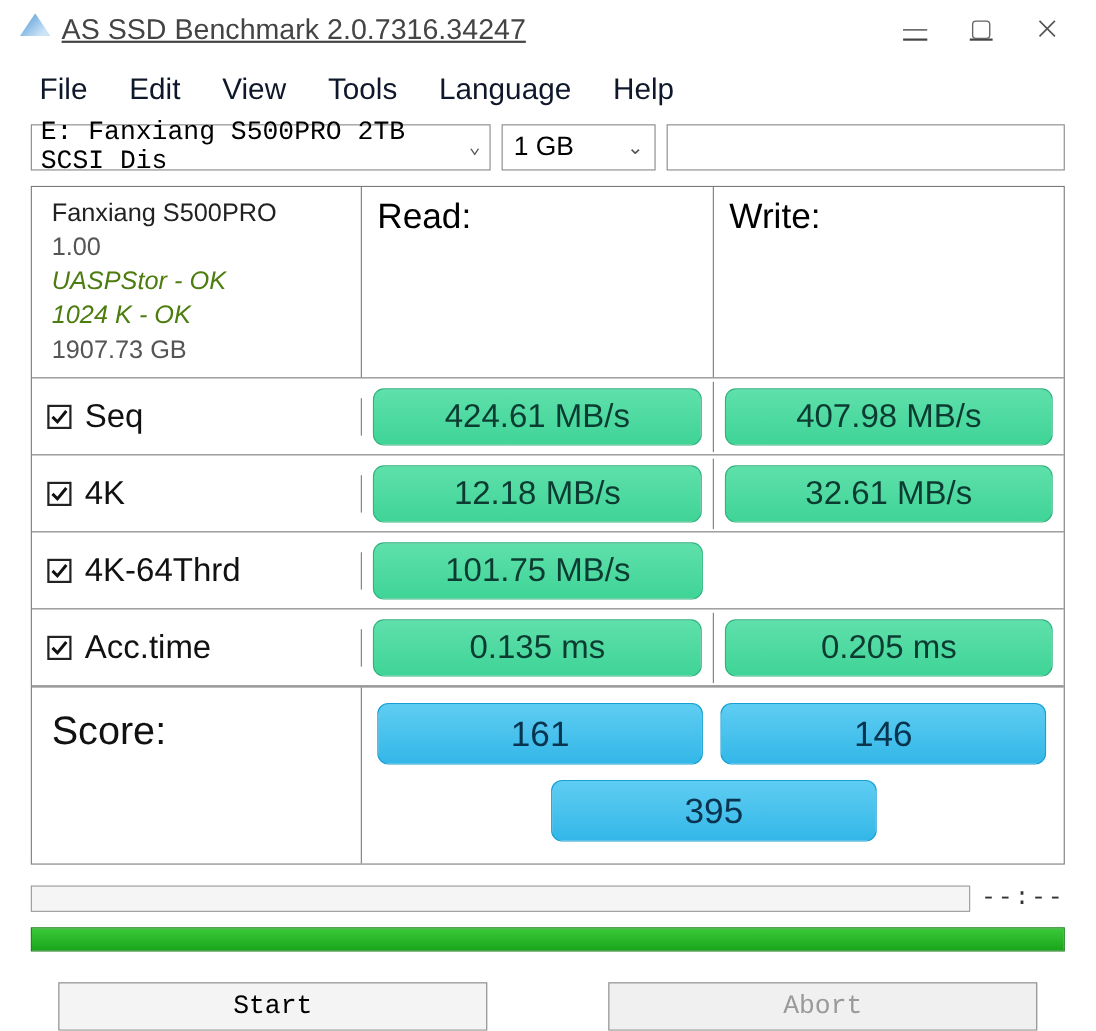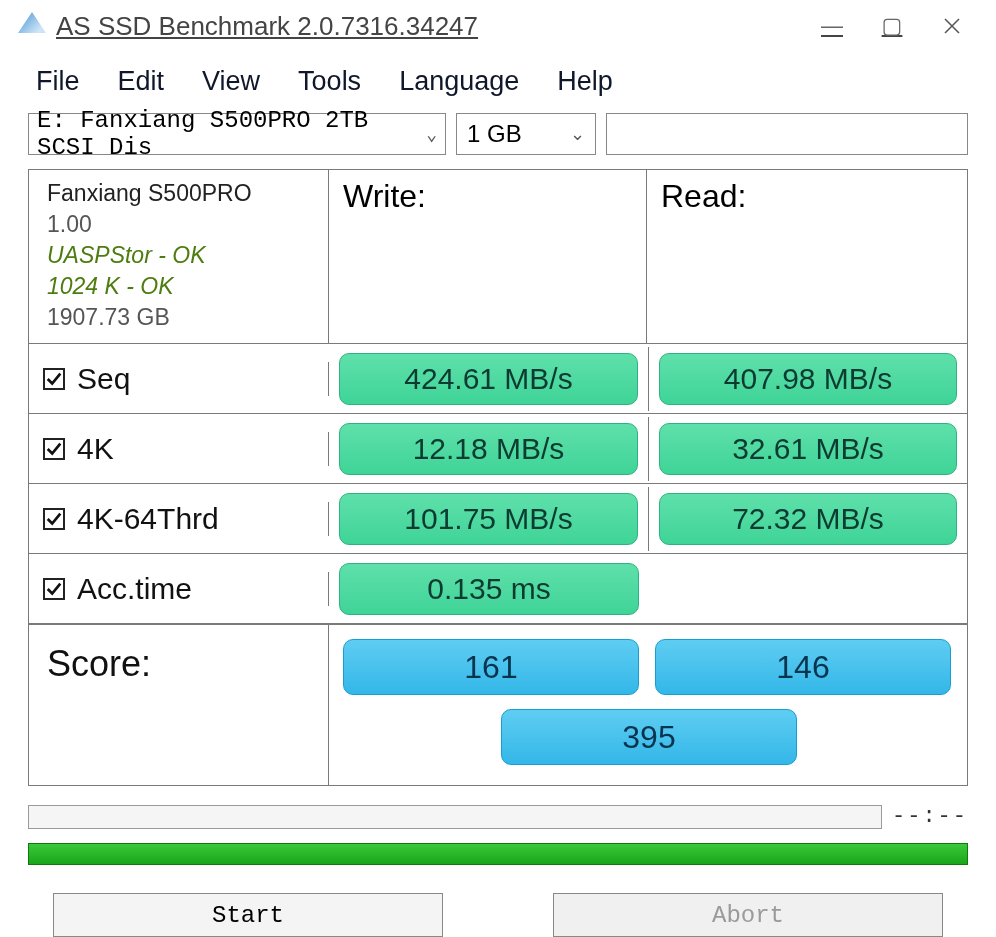--- a/index.html
+++ b/index.html
@@ -154,22 +154,22 @@
 <div class="results-panel">
 
   <div class="row">
     <div class="cell c1 device-info">
       <div class="name">Fanxiang S500PRO</div>
       <div>1.00</div>
       <div class="ok">UASPStor - OK</div>
       <div class="ok">1024 K - OK</div>
       <div>1907.73 GB</div>
     </div>
+    <div class="cell c2 hdr-cell">Read:</div>
     <div class="cell c3 hdr-cell">Write:</div>
-    <div class="cell c2 hdr-cell">Read:</div>
   </div>
 
   <div class="row test-row">
     <div class="cell c1 test-label">
       <span class="chk">
           <svg viewBox="0 0 20 20">
             <path d="M3 10 L8 15 L17 4"></path>
           </svg>
         </span>
       <span>Seq</span>
@@ -204,36 +204,36 @@
       <span class="chk">
           <svg viewBox="0 0 20 20">
             <path d="M3 10 L8 15 L17 4"></path>
           </svg>
         </span>
       <span>4K-64Thrd</span>
     </div>
     <div class="cell c2 val-cell">
         <div class="pill">101.75 MB/s</div>
       </div>
+  </div>
+
+  <div class="row test-row">
+    <div class="cell c1 test-label">
+      <span class="chk">
+          <svg viewBox="0 0 20 20">
+            <path d="M3 10 L8 15 L17 4"></path>
+          </svg>
+        </span>
+      <span>Acc.time</span>
+    </div>
+    <div class="cell c2 val-cell">
+        <div class="pill">0.135 ms</div>
+      </div>
     <div class="cell c3 val-cell">
-        <div class="pill">72.32 MB/s</div>
-      </div>
-  </div>
-
-  <div class="row test-row">
-    <div class="cell c1 test-label">
-      <span class="chk">
-          <svg viewBox="0 0 20 20">
-            <path d="M3 10 L8 15 L17 4"></path>
-          </svg>
-        </span>
-      <span>Acc.time</span>
-    </div>
-    <div class="cell c2 val-cell">
-        <div class="pill">0.135 ms</div>
+        <div class="pill">0.205 ms</div>
       </div>
   </div>
 
   <div class="row score-row">
     <div class="cell c1 score-label">Score:</div>
     <div class="score-area">
       <div class="score-pill" style="left:14px; top:14px; width:296px;">161</div>
       <div class="score-pill" style="left:326px; top:14px; width:296px;">146</div>
       <div class="score-pill" style="left:172px; top:84px; width:296px;">395</div>
     </div>

